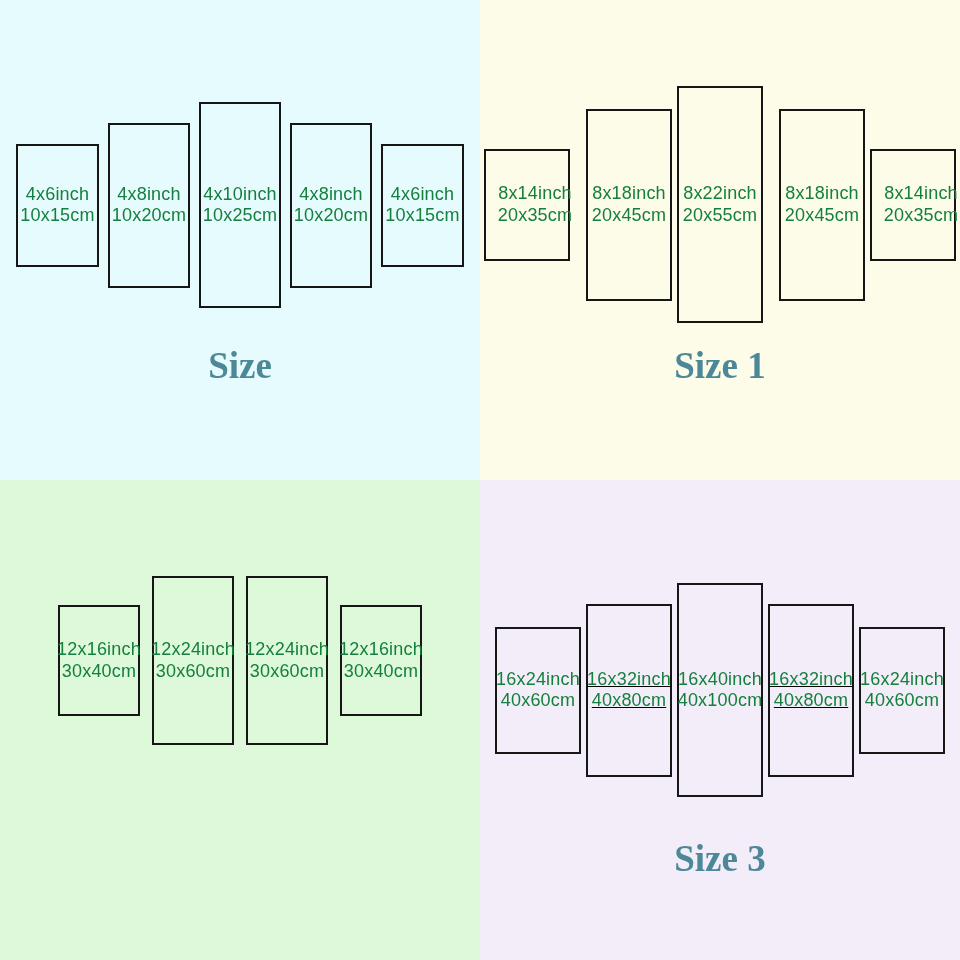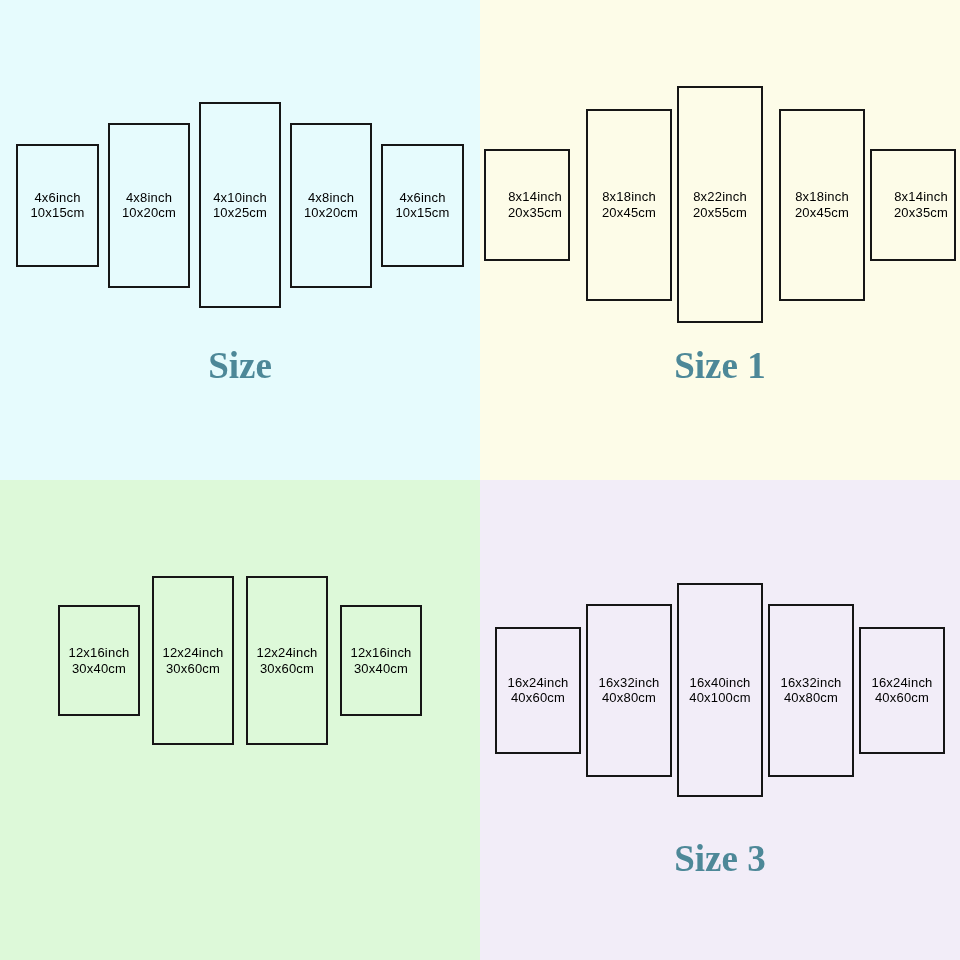--- a/index.html
+++ b/index.html
@@ -40,27 +40,27 @@
   
   .q1 .p0,.q1 .p4{width:86px;height:112px;padding-left:16px;}
   .q1 .p1,.q1 .p3{width:86px;height:192px;margin-left:11px;}
   .q1 .p2{width:86px;height:237px;}
   
   .q2 .p0,.q2 .p4{width:82px;height:111px;}
   .q2 .p1,.q2 .p3{width:82px;height:169px;}
   .q2 .p2{width:83px;height:227px;}
   
   .q3 .p0,.q3 .p4{width:86px;height:127px;}
-  .q3 .p1,.q3 .p3{width:86px;height:173px;}
+  .q3 .p1,.q3 .p3{width:86px;height:173px;text-decoration:underline;}
   .q3 .p2{width:86px;height:214px;}
 
   .lbl{
     text-align:center;
-    color:#000000;
-    font-size:13px;
+    color:#15803d;
+    font-size:18px;
     line-height:1.18;
     letter-spacing:0.2px;
     white-space:nowrap;
   }
   .title{
     position:absolute;left:0;right:0;margin:0;
     text-align:center;
     font-family:"Liberation Serif", serif;
     font-weight:bold;
     font-size:37px;

